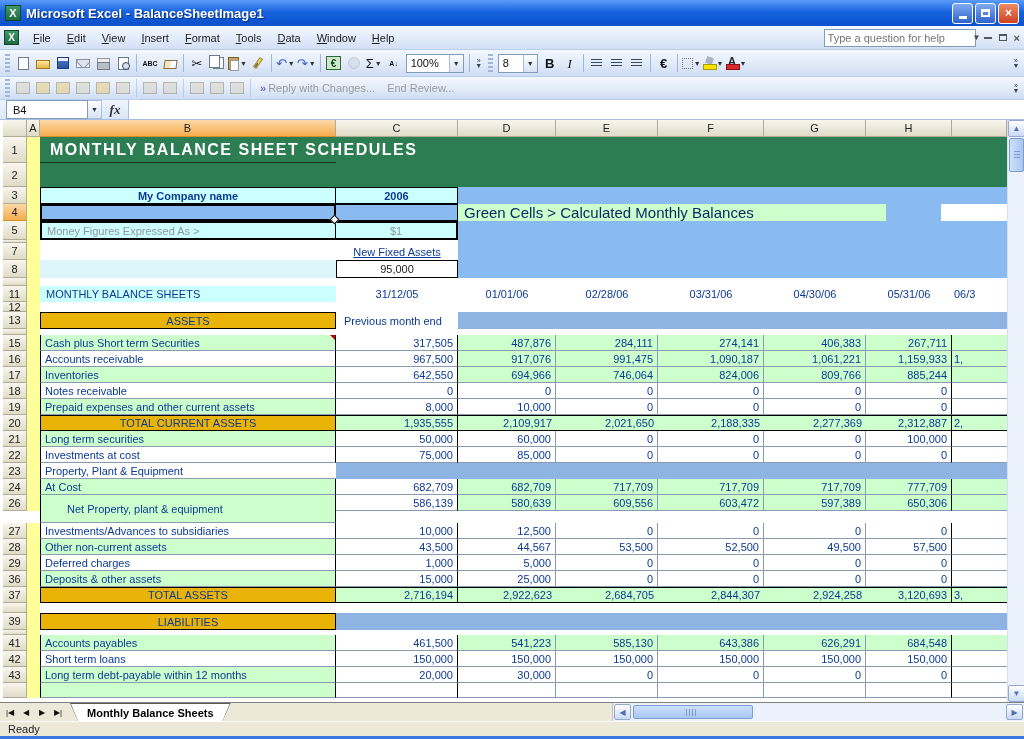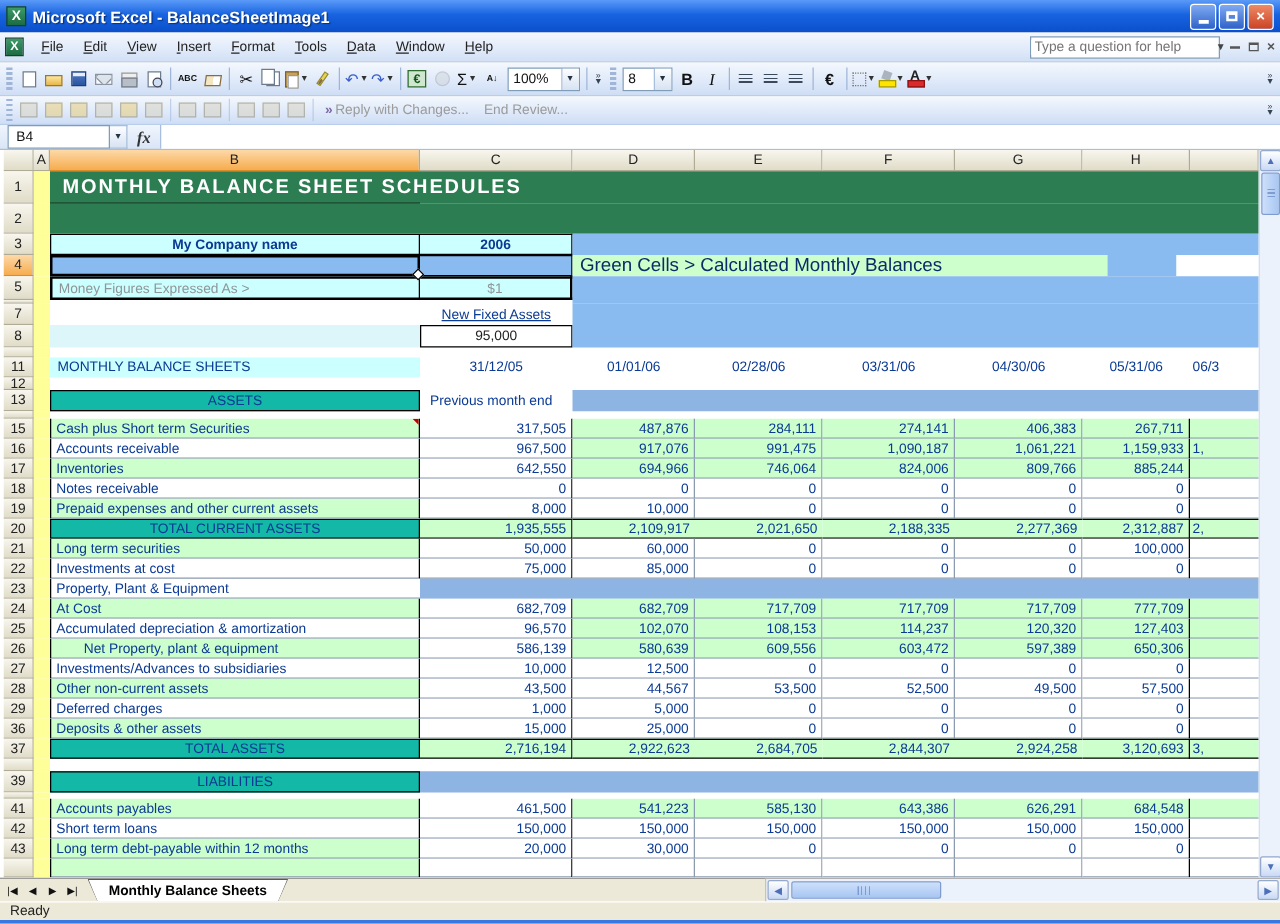--- a/index.html
+++ b/index.html
@@ -106,21 +106,21 @@
   .c4{background:var(--blueblock);border:1px solid #000;border-left:none}
   .banner{background:var(--cellgreen);color:#0A2C66;font-size:15px;padding-left:6px}
   .moneyB{background:var(--cyan);color:#8F9698;border:2px solid #000;border-right:1px solid #000;padding-left:5px}
   .moneyC{background:var(--cyan);color:#8F9698;border:2px solid #000;border-left:none;justify-content:center}
   .nfl{color:var(--navy);text-decoration:underline;justify-content:center}
   .nfv{border:1px solid #000;justify-content:center;color:#222}
   .lcyanc{background:var(--lcyan)}
   .datesB{background:var(--cyan);color:var(--navy);padding-left:6px}
   .datec{color:var(--navy);justify-content:center}
   .datei{color:var(--navy);padding-left:2px}
-  .boxlbl{border:1px solid #000;justify-content:center;color:var(--navy);background:#14b8a6}
+  .boxlbl{border:1px solid #000;justify-content:center;color:var(--navy);background:#eab308}
   .prevmon{color:var(--navy);padding-left:8px}
   .band{background:var(--band)}
   .seclbl{color:var(--navy);padding-left:4px;border-left:1px solid #000;border-bottom:1px solid var(--gl);background:#fff}
   .lbl{color:var(--navy);padding-left:4px;border-left:1px solid #000;border-right:1px solid #000;
     border-bottom:1px solid var(--gl);position:relative;background:#fff}
   .num{color:var(--navy);justify-content:flex-end;padding-right:4px;border-bottom:1px solid var(--gl);background:#fff}
   .inum{color:var(--navy);padding-left:2px;border-bottom:1px solid var(--gl);background:#fff}
   .bgG{background:var(--cellgreen)}
   .tri{position:absolute;top:0;right:0;width:0;height:0;border-top:5px solid #C00000;border-left:5px solid transparent}
 
@@ -581,35 +581,23 @@
           <div class="c lbl bgG" style="width: 296px; height: 16px;">At Cost</div>
           <div class="c num" style="width: 122px; height: 16px; border-right: 1px solid rgb(0, 0, 0);">682,709</div>
           <div class="c num bgG" style="width: 98px; height: 16px; border-right: 1px solid rgb(138, 155, 176);">682,709</div>
           <div class="c num bgG" style="width: 102px; height: 16px; border-right: 1px solid rgb(138, 155, 176);">717,709</div>
           <div class="c num bgG" style="width: 106px; height: 16px; border-right: 1px solid rgb(138, 155, 176);">717,709</div>
           <div class="c num bgG" style="width: 102px; height: 16px; border-right: 1px solid rgb(138, 155, 176);">717,709</div>
           <div class="c num bgG" style="width: 86px; height: 16px; border-right: 1px solid rgb(0, 0, 0);">777,709</div>
           <div class="c inum bgG" style="width: 55px; height: 16px;"></div>
         </div>
         <div class="grow">
-          <div class="c rowhdr" style="width: 24px; height: 16px;">25</div>
-          <div class="c acell" style="width: 13px; height: 16px;"></div>
-          <div class="c lbl" style="width: 296px; height: 16px;">Accumulated depreciation &amp; amortization</div>
-          <div class="c num" style="width: 122px; height: 16px; border-right: 1px solid rgb(0, 0, 0);">96,570</div>
-          <div class="c num bgG" style="width: 98px; height: 16px; border-right: 1px solid rgb(138, 155, 176);">102,070</div>
-          <div class="c num bgG" style="width: 102px; height: 16px; border-right: 1px solid rgb(138, 155, 176);">108,153</div>
-          <div class="c num bgG" style="width: 106px; height: 16px; border-right: 1px solid rgb(138, 155, 176);">114,237</div>
-          <div class="c num bgG" style="width: 102px; height: 16px; border-right: 1px solid rgb(138, 155, 176);">120,320</div>
-          <div class="c num bgG" style="width: 86px; height: 16px; border-right: 1px solid rgb(0, 0, 0);">127,403</div>
-          <div class="c inum bgG" style="width: 55px; height: 16px;"></div>
-        </div>
-        <div class="grow">
           <div class="c rowhdr" style="width: 24px; height: 16px;">26</div>
           <div class="c acell" style="width: 13px; height: 16px;"></div>
-          <div class="c lbl bgG" style="width: 296px; height: 16px; padding-left: 26px;">Net Property, plant &amp; equipment</div>
+          <div class="c lbl bgG" style="width: 296px; height: 28px; padding-left: 26px;">Net Property, plant &amp; equipment</div>
           <div class="c num" style="width: 122px; height: 16px; border-right: 1px solid rgb(0, 0, 0);">586,139</div>
           <div class="c num bgG" style="width: 98px; height: 16px; border-right: 1px solid rgb(138, 155, 176);">580,639</div>
           <div class="c num bgG" style="width: 102px; height: 16px; border-right: 1px solid rgb(138, 155, 176);">609,556</div>
           <div class="c num bgG" style="width: 106px; height: 16px; border-right: 1px solid rgb(138, 155, 176);">603,472</div>
           <div class="c num bgG" style="width: 102px; height: 16px; border-right: 1px solid rgb(138, 155, 176);">597,389</div>
           <div class="c num bgG" style="width: 86px; height: 16px; border-right: 1px solid rgb(0, 0, 0);">650,306</div>
           <div class="c inum bgG" style="width: 55px; height: 16px;"></div>
         </div>
         <div class="grow">
           <div class="c rowhdr" style="width: 24px; height: 16px;">27</div>

